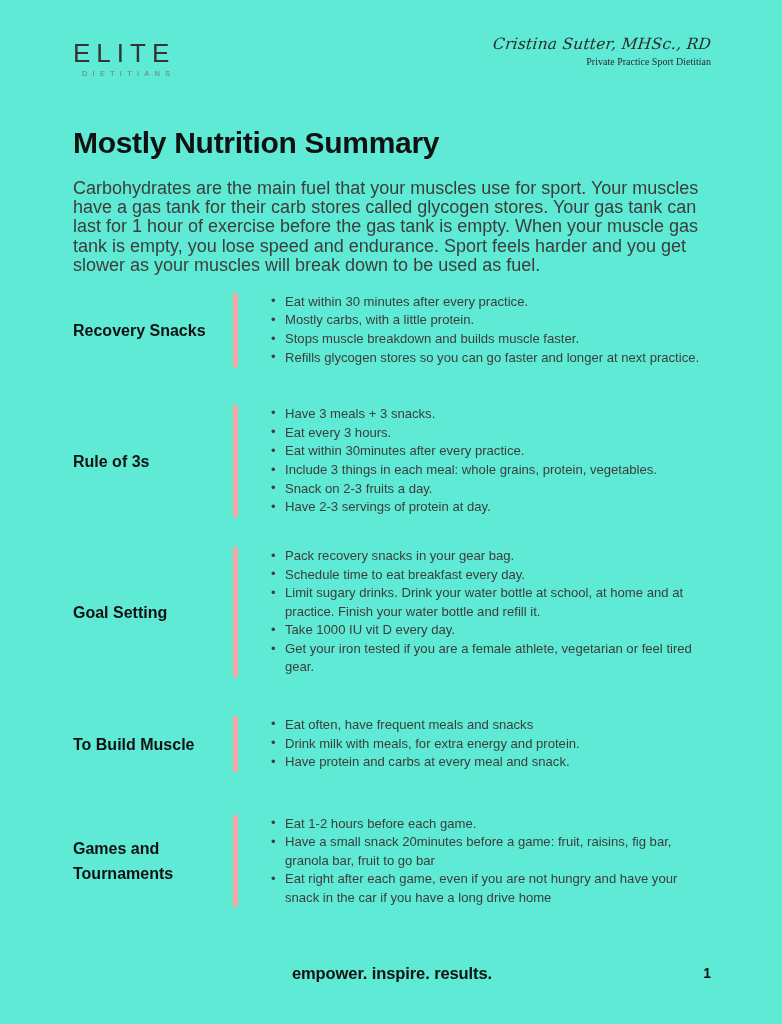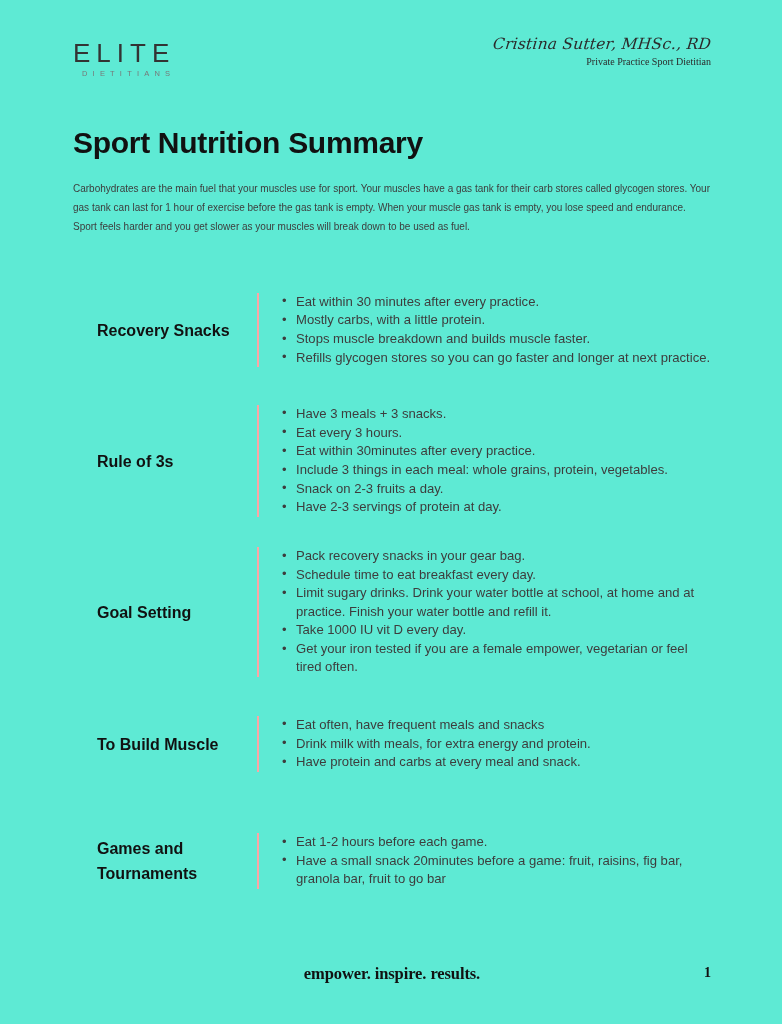--- a/index.html
+++ b/index.html
@@ -94,21 +94,21 @@
     color: #111111;
     margin: 0;
   }
 
   
   .intro {
     position: absolute;
     left: 73px;
     top: 179px;
     width: 638px;
-    font-size: 10px;
+    font-size: 18px;
     line-height: 19.2px;
     color: #3d3d3d;
     margin: 0;
   }
 
   
   .sections {
     position: absolute;
     left: 73px;
     top: 278px;
@@ -121,26 +121,25 @@
   }
   .section-heading {
     width: 160px;
     flex: 0 0 160px;
     font-size: 16px;
     font-weight: bold;
     line-height: 25px;
     color: #111111;
     padding-right: 6px;
     box-sizing: border-box;
-    margin-left: 24px;
   }
   .section-body {
     flex: 1 1 auto;
-    border-left: 2px solid #fca5a5;
-    padding-left: 23px;
+    border-left: 5px solid #fca5a5;
+    padding-left: 33px;
     box-sizing: border-box;
   }
   .bullets {
     margin: 0;
     padding: 0;
     list-style: none;
   }
   .bullets li {
     position: relative;
     padding-left: 14px;
@@ -165,21 +164,20 @@
   .sec-build         { min-height: 100px; margin-top: 12px; }
   .sec-games         { min-height: 110px; margin-top: 12px; }
 
   
   .footer {
     position: absolute;
     left: 73px;
     right: 71px;
     bottom: 38px;
     height: 22px;
-    font-family: Liberation Serif, serif;
   }
   .footer-tagline {
     position: absolute;
     left: 0;
     right: 0;
     text-align: center;
     font-size: 16.5px;
     font-weight: bold;
     color: #111111;
     letter-spacing: -0.1px;
@@ -202,21 +200,21 @@
     <div class="logo">
       <span class="logo-main">ELITE</span>
       <span class="logo-sub">DIETITIANS</span>
     </div>
     <div class="signature">
       <span class="signature-name">Cristina Sutter, MHSc., RD</span>
       <span class="signature-role">Private Practice Sport Dietitian</span>
     </div>
   </div>
 
-  <h1 class="doc-title">Sport Nutrition Summary</h1>
+  <h1 class="doc-title">Mostly Nutrition Summary</h1>
 
   <p class="intro">Carbohydrates are the main fuel that your muscles use for sport. Your muscles have a gas tank for their carb stores called glycogen stores. Your gas tank can last for 1 hour of exercise before the gas tank is empty.  When your muscle gas tank is empty, you lose speed and endurance. Sport feels harder and you get slower as your muscles will break down to be used as fuel.</p>
 
   <div class="sections">
 
     <div class="section sec-recovery">
       <div class="section-heading">Recovery Snacks</div>
       <div class="section-body">
         <ul class="bullets">
           <li>Eat within 30 minutes after every practice.</li>
@@ -242,21 +240,21 @@
     </div>
 
     <div class="section sec-goal">
       <div class="section-heading">Goal Setting</div>
       <div class="section-body">
         <ul class="bullets">
           <li>Pack recovery snacks in your gear bag.</li>
           <li>Schedule time to eat breakfast every day.</li>
           <li>Limit sugary drinks. Drink your water bottle at school, at home and at practice. Finish your water bottle and refill it.</li>
           <li>Take 1000 IU vit D every day.</li>
-          <li>Get your iron tested if you are a female empower, vegetarian or feel tired often.</li>
+          <li>Get your iron tested if you are a female athlete, vegetarian or feel tired gear.</li>
         </ul>
       </div>
     </div>
 
     <div class="section sec-build">
       <div class="section-heading">To Build Muscle</div>
       <div class="section-body">
         <ul class="bullets">
           <li>Eat often, have frequent meals and snacks</li>
           <li>Drink milk with meals, for extra energy and protein.</li>
@@ -264,20 +262,21 @@
         </ul>
       </div>
     </div>
 
     <div class="section sec-games">
       <div class="section-heading">Games and Tournaments</div>
       <div class="section-body">
         <ul class="bullets">
           <li>Eat 1-2 hours before each game.</li>
           <li>Have a small snack 20minutes before a game: fruit, raisins, fig bar, granola bar, fruit to go bar</li>
+          <li>Eat right after each game, even if you are not hungry and have your snack in the car if you have a long drive home</li>
         </ul>
       </div>
     </div>
 
   </div>
 
   <div class="footer">
     <div class="footer-tagline">empower. inspire. results.</div>
     <div class="footer-page">1</div>
   </div>

